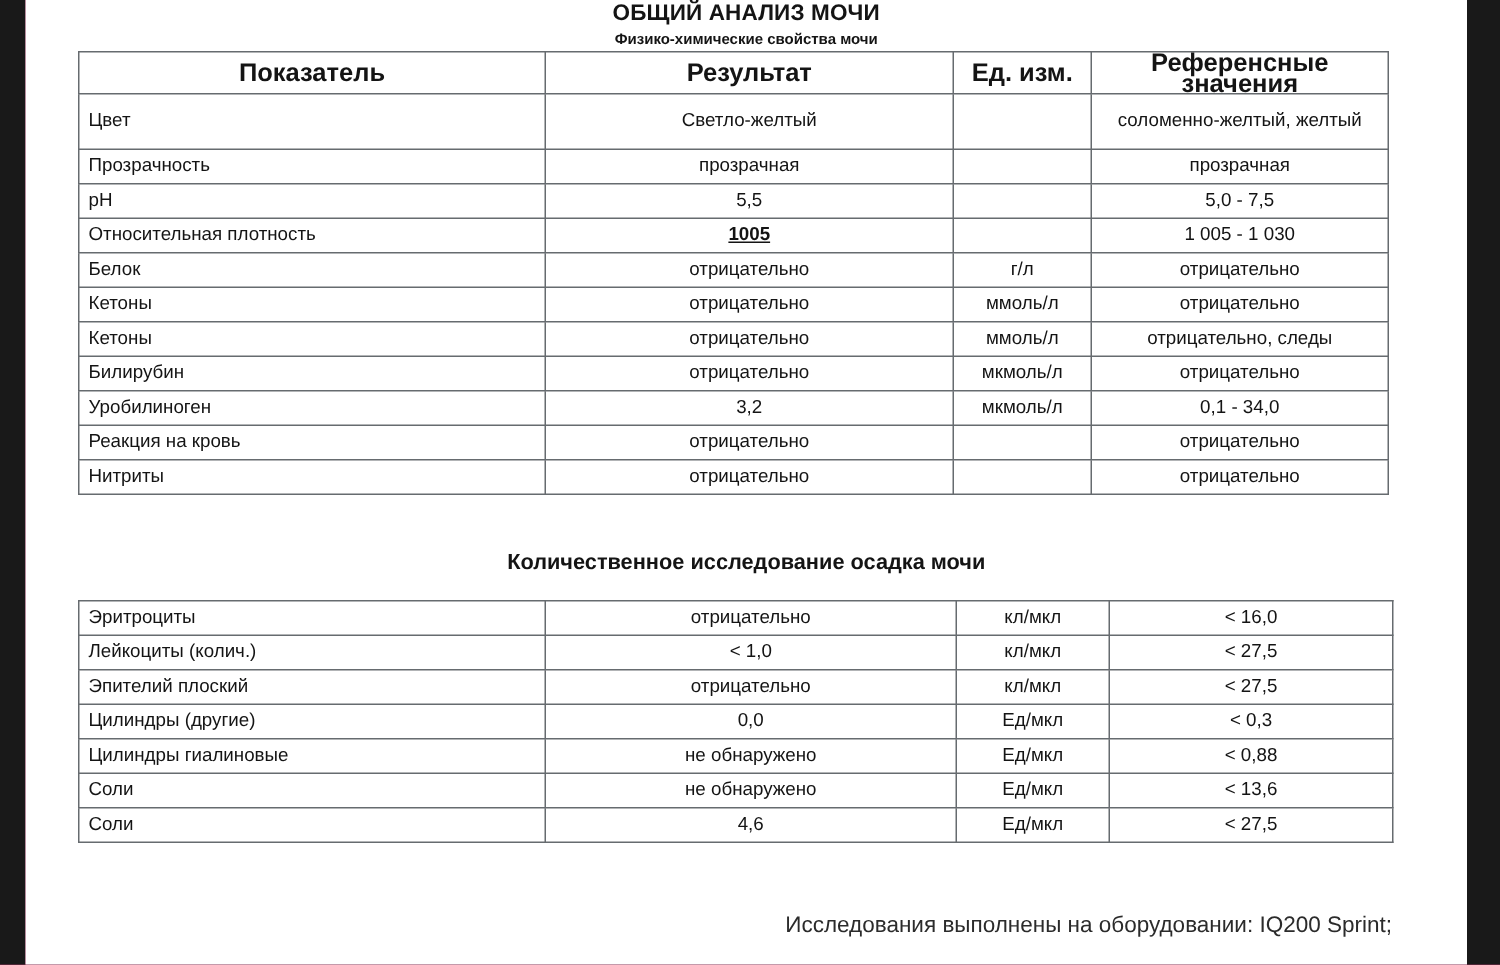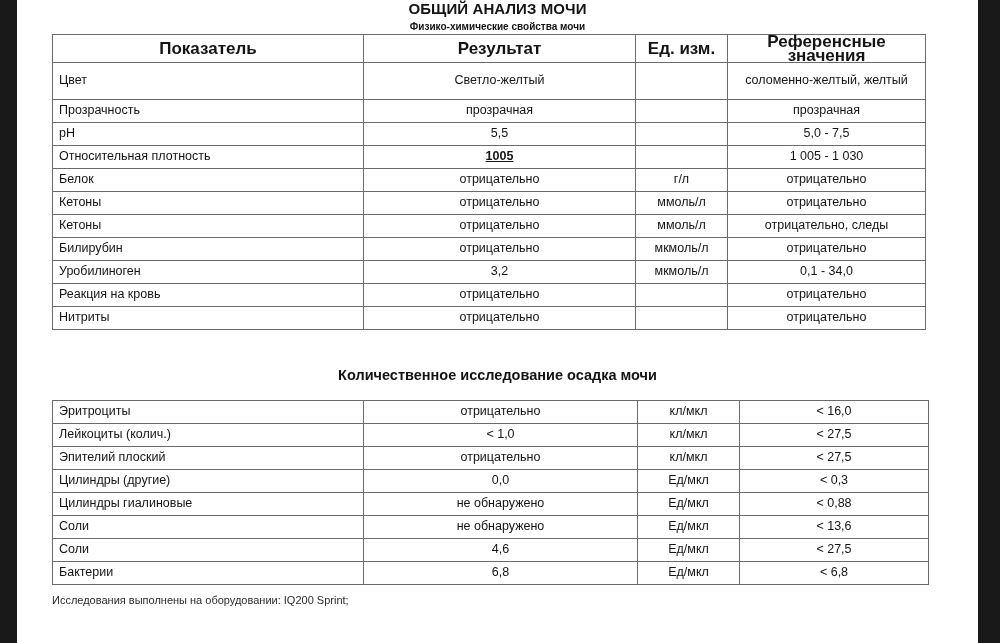--- a/index.html
+++ b/index.html
@@ -135,24 +135,24 @@
   }
   #table-sediment td { height: 22px; }
   .col-p2 { width: 311px; }
   .col-r2 { width: 274px; }
   .col-u2 { width: 102px; }
   .col-f2 { width: 189px; }
 
   .footnote {
     position: absolute;
     left: 35px;
-    top: 593px;
+    top: 610px;
     width: 876px;
-    text-align: left;
-    font-size: 11px;
+    text-align: right;
+    font-size: 15px;
     color: #2b2b2b;
     line-height: 14px;
     white-space: nowrap;
   }
   .titles {
     position: absolute;
     left: 0;
     top: 0;
     width: 961px;
   }
@@ -304,25 +304,19 @@
             <td class="result">не обнаружено</td>
             <td class="units">Ед/мкл</td>
             <td class="ref">&lt; 13,6</td>
           </tr>
           <tr>
             <td class="param">Соли</td>
             <td class="result">4,6</td>
             <td class="units">Ед/мкл</td>
             <td class="ref">&lt; 27,5</td>
           </tr>
-          <tr>
-            <td class="param">Бактерии</td>
-            <td class="result">6,8</td>
-            <td class="units">Ед/мкл</td>
-            <td class="ref">&lt; 6,8</td>
-          </tr>
         </tbody>
     </table>
 
     <div class="footnote">Исследования выполнены на оборудовании: IQ200 Sprint;</div>
 
   </div>
 </div>
 
 </body></html>

